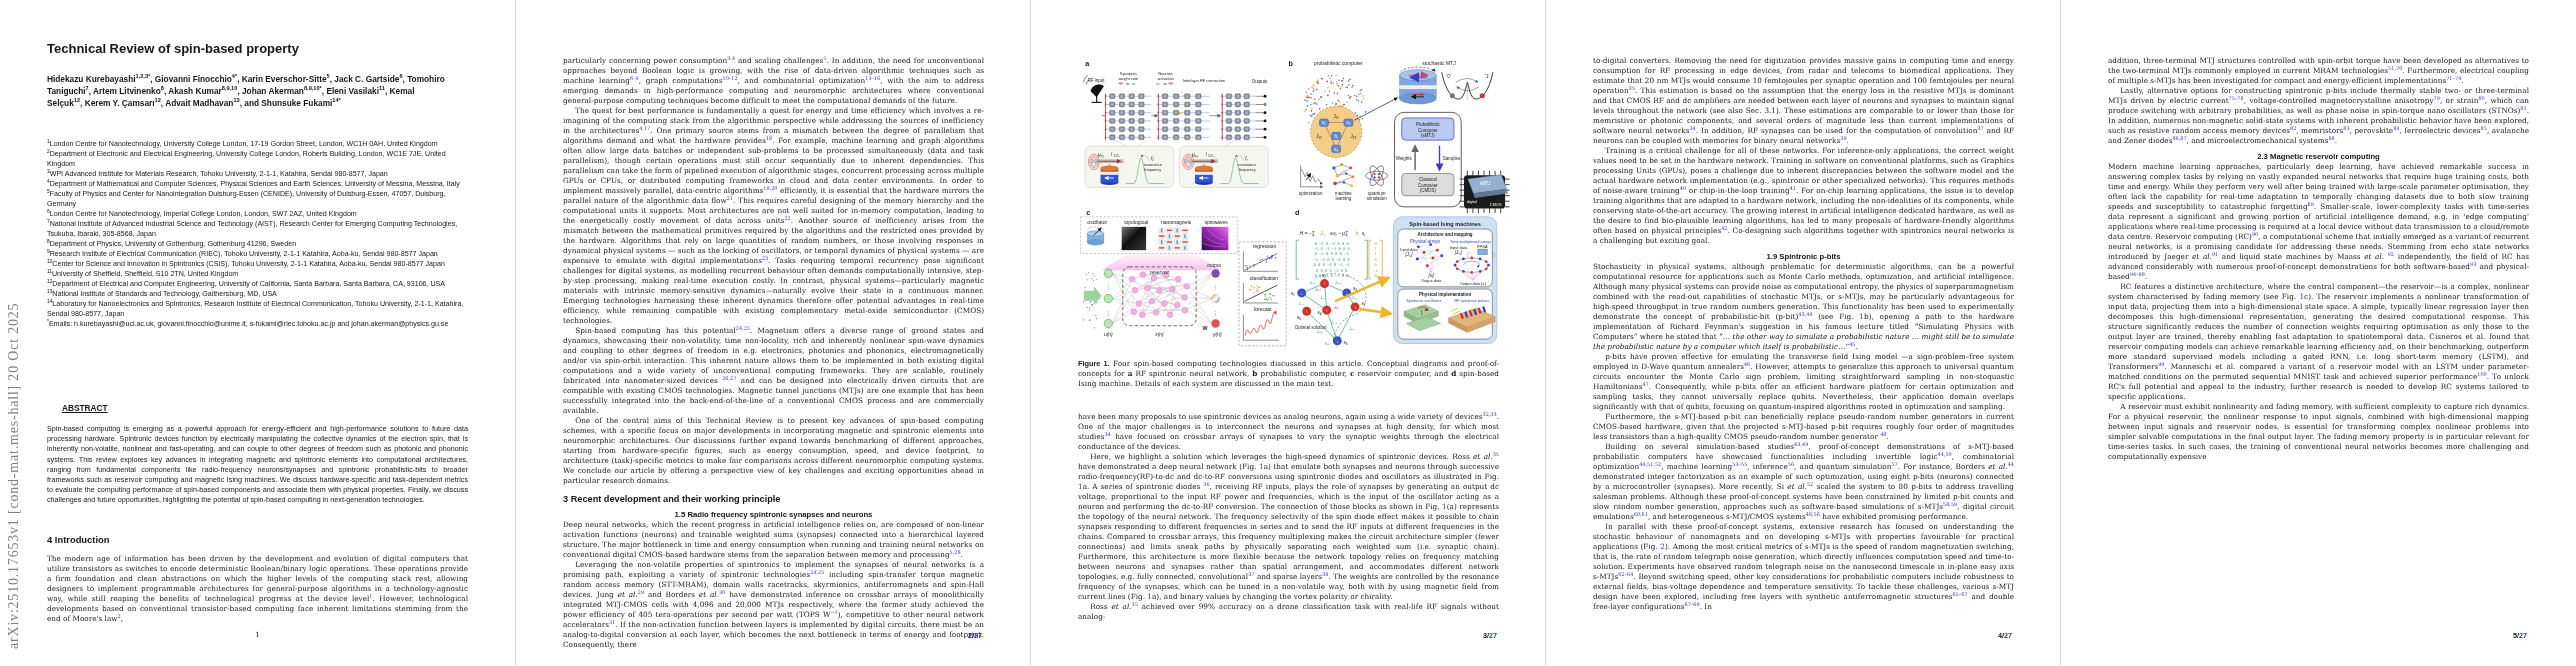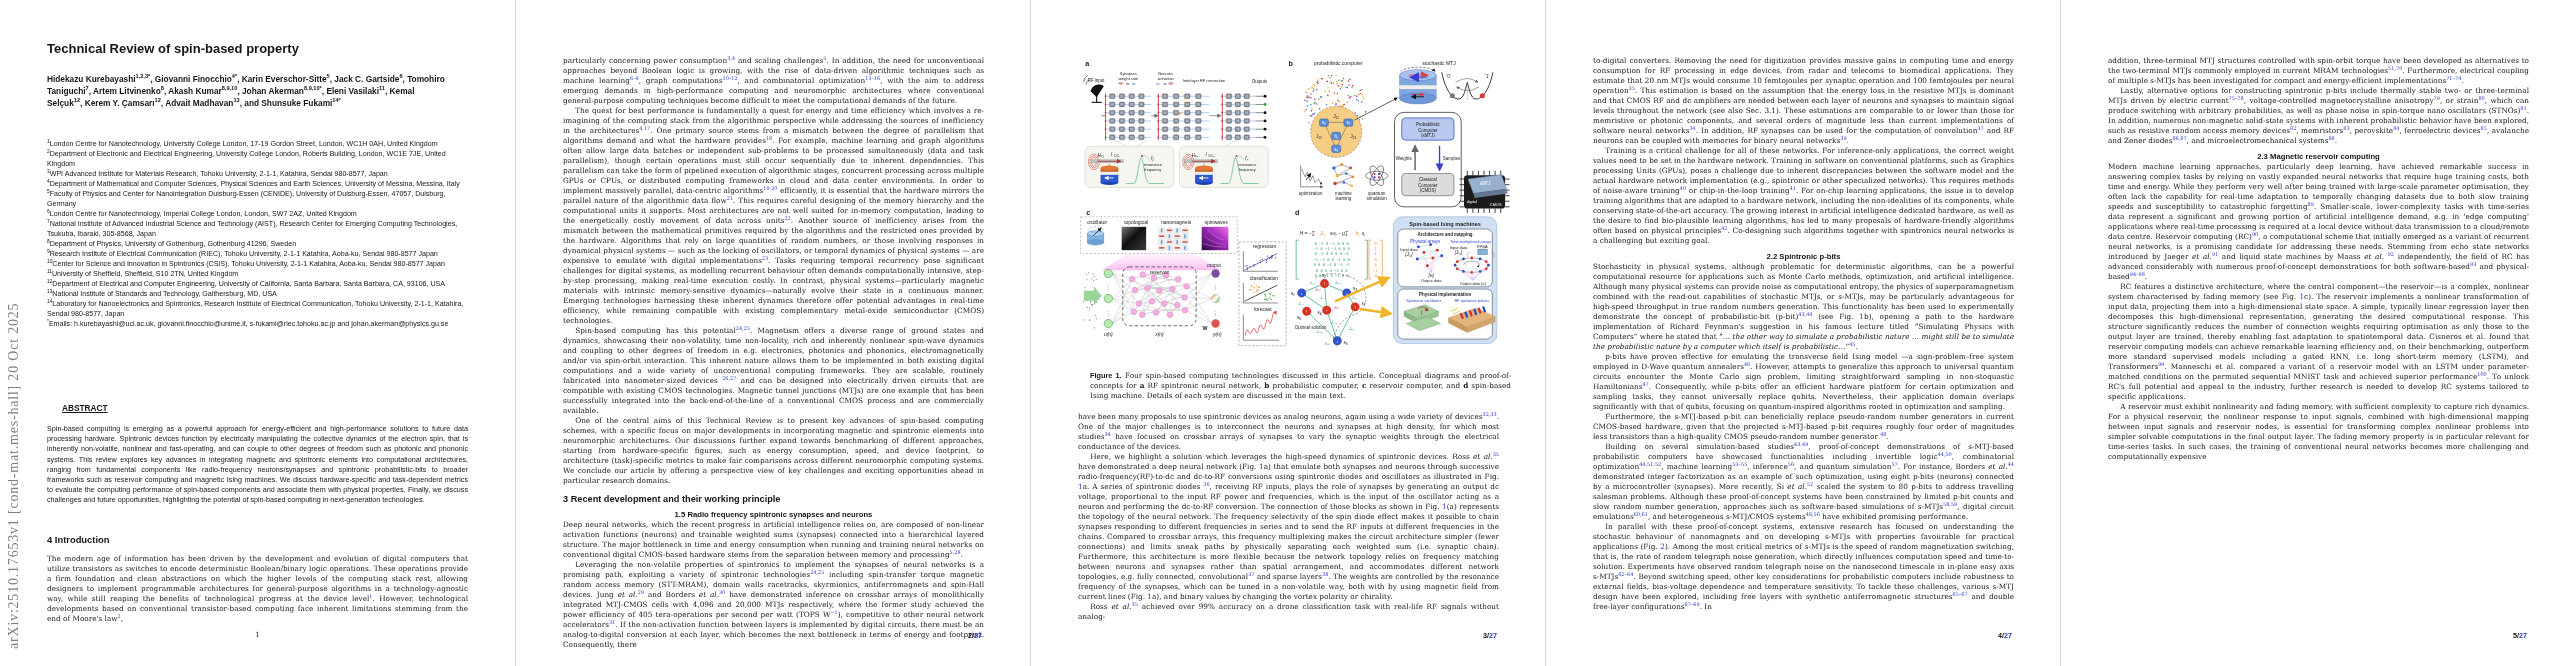--- a/index.html
+++ b/index.html
@@ -26,21 +26,21 @@
   
   .flow{position:absolute;left:47px;top:56px;width:421px;font-size:7.3px;line-height:10px;text-align:justify;}
   .flow p{margin:0;text-indent:12.2px;}
   .flow p.noind{text-indent:0;}
   .flow .sec1{font:bold 9.2px "Liberation Sans",sans-serif;margin:8.3px 0 5px;text-align:left;}
   .flow .sec2{font:bold 7.7px "Liberation Sans",sans-serif;margin:6.1px 0 1.1px;text-align:center;}
   .pnum{position:absolute;top:631px;right:48px;font:bold 7.2px "Liberation Sans",sans-serif;color:#111;}
   .pnum .blue{color:#2533c8;margin-top:7px;}
   
   .figwrap{position:absolute;left:44px;top:50px;width:439px;height:307px;}
-  .caption{position:absolute;left:47px;top:359px;width:421px;margin:12px;font-size:7.3px;line-height:10px;text-align:justify;}
+  .caption{position:absolute;left:47px;top:359px;width:421px;margin:0;font-size:7.3px;line-height:10px;text-align:justify;}
   .caption .capb{font-family:"Liberation Sans",sans-serif;font-weight:bold;}
   .caption strong{font-weight:bold;}
   .p3flow{top:412px;}
   
   svg text{font-family:"Liberation Sans",sans-serif;fill:#222;}
   .pl{font-weight:bold;font-size:13px;}.t9{font-size:9px}.t8{font-size:8px}.t7{font-size:7px}.t6{font-size:6px}
   .b10{font-size:10px;font-weight:bold}.b9{font-size:9.5px;font-weight:bold}.b8{font-size:8px;font-weight:bold}
   .red{fill:#c2354b}.blu{fill:#4a7fd4}.blu2{fill:#3344cc}.orn{fill:#e8912d}.grn{fill:#2aa876}
   .wht{fill:#fff}.it{font-style:italic}
   .mx{fill:#2e9e6b;font-size:6.8px;font-family:"DejaVu Sans Mono",monospace}
@@ -1123,21 +1123,21 @@
         <p class="">Here, we highlight a solution which leverages the high-speed dynamics of spintronic devices.  Ross <em>et al.</em><sup>35</sup> have demonstrated a deep neural network (Fig. <span class="ref">1</span>a) that emulate both synapses and neurons through successive radio-frequency(RF)-to-dc and dc-to-RF conversions using spintronic diodes and oscillators as illustrated in Fig. <span class="ref">1</span>a. A series of spintronic diodes <sup>36</sup>, receiving RF inputs, plays the role of synapses by generating an output dc voltage, proportional to the input RF power and frequencies, which is the input of the oscillator acting as a neuron and performing the dc-to-RF conversion. The connection of those blocks as shown in Fig. <span class="ref">1</span>(a) represents the topology of the neural network. The frequency selectivity of the spin diode effect makes it possible to chain synapses responding to different frequencies in series and to send the RF inputs at different frequencies in the chains. Compared to crossbar arrays, this frequency multiplexing makes the circuit architecture simpler (fewer connections) and limits sneak paths by physically separating each weighted sum (i.e. synaptic chain). Furthermore, this architecture is more flexible because the network topology relies on frequency matching between neurons and synapses rather than spatial arrangement, and accommodates different network topologies, e.g. fully connected, convolutional<sup>37</sup> and sparse layers<sup>38</sup>. The weights are controlled by the resonance frequency of the synapses, which can be tuned in a non-volatile way, both with by using magnetic field from current lines (Fig. <span class="ref">1</span>a), and binary values by changing the vortex polarity or chirality.</p>
         <p class="">Ross <em>et al.</em><sup>35</sup> achieved over 99% accuracy on a drone classification task with real-life RF signals without analog-</p>
       </div>
     <div class="pnum"><span>3/</span><span class="blue">27</span></div>
   </section>
 
   <section class="page">
     <div class="flow serif">
         <p class="noind">to-digital converters. Removing the need for digitization provides massive gains in computing time and energy consumption for RF processing in edge devices, from radar and telecoms to biomedical applications. They estimate that 20 nm MTJs would consume 10 femtojoules per synaptic operation and 100 femtojoules per neural operation<sup>35</sup>. This estimation is based on the assumption that the energy loss in the resistive MTJs is dominant and that CMOS RF and dc amplifiers are needed between each layer of neurons and synapses to maintain signal levels throughout the network (see also Sec. 3.1). These estimations are comparable to or lower than those for memristive or photonic components, and several orders of magnitude less than current implementations of software neural networks<sup>34</sup>. In addition, RF synapses can be used for the computation of convolution<sup>37</sup> and RF neurons can be coupled with memories for binary neural networks<sup>39</sup>.</p>
         <p class="">Training is a critical challenge for all of these networks.  For inference-only applications, the correct weight values need to be set in the hardware network. Training in software on conventional platforms, such as Graphics processing Units (GPUs), poses a challenge due to inherent discrepancies between the software model and the actual hardware network implementation (e.g., spintronic or other specialized networks). This requires methods of noise-aware training<sup>40</sup> or chip-in-the-loop training<sup>41</sup>. For on-chip learning applications, the issue is to develop training algorithms that are adapted to a hardware network, including the non-idealities of its components, while conserving state-of-the-art accuracy. The growing interest in artificial intelligence dedicated hardware, as well as the desire to find bio-plausible learning algorithms, has led to many proposals of hardware-friendly algorithms often based on physical principles<sup>42</sup>. Co-designing such algorithms together with spintronics neural networks is a challenging but exciting goal.</p>
-        <div class="sec2">2.2  Spintronic p-bits</div>
+        <div class="sec2">1.9  Spintronic p-bits</div>
         <p class="noind">Stochasticity in physical systems, although problematic for deterministic algorithms, can be a powerful computational resource for applications such as Monte Carlo methods, optimization, and artificial intelligence. Although many physical systems can provide noise as computational entropy, the physics of superparamagnetism combined with the read-out capabilities of stochastic MTJs, or s-MTJs, may be particularly advantageous for high-speed throughput in true random numbers generation. This functionality has been used to experimentally demonstrate the concept of probabilistic-bit (p-bit)<sup>43,44</sup> (see Fig. <span class="ref">1</span>b), opening a path to the hardware implementation of Richard Feynman's suggestion in his famous lecture titled “Simulating Physics with Computers” where he stated that “<em>… the other way to simulate a probabilistic nature …  might still be to simulate the probabilistic nature by a computer which itself is probabilistic…</em>”<sup>45</sup>.</p>
         <p class="">p-bits have proven effective for emulating the transverse field Ising model —a sign-problem–free system employed in D-Wave quantum annealers<sup>46</sup>. However, attempts to generalize this approach to universal quantum circuits encounter the Monte Carlo sign problem, limiting straightforward sampling in non-stoquastic Hamiltonians<sup>47</sup>. Consequently, while p-bits offer an efficient hardware platform for certain optimization and sampling tasks, they cannot universally replace qubits. Nevertheless, their application domain overlaps significantly with that of qubits, focusing on quantum-inspired algorithms rooted in optimization and sampling.</p>
         <p class="">Furthermore, the s-MTJ-based p-bit can beneficially replace pseudo-random number generators in current CMOS-based hardware, given that the projected s-MTJ-based p-bit requires roughly four order of magnitudes less transistors than a high-quality CMOS pseudo-random number generator <sup>48</sup>.</p>
         <p class="">Building on several simulation-based studies<sup>43,49</sup>, proof-of-concept demonstrations of s-MTJ-based probabilistic computers have showcased functionalities including invertible logic<sup>44,50</sup>, combinatorial optimization<sup>44,51,52</sup>, machine learning<sup>53–55</sup>, inference<sup>56</sup>, and quantum simulation<sup>57</sup>. For instance, Borders <em>et al.</em><sup>44</sup> demonstrated integer factorization as an example of such optimization, using eight p-bits (neurons) connected by a microcontroller (synapses). More recently, Si <em>et al.</em><sup>52</sup> scaled the system to 80 p-bits to address travelling salesman problems. Although these proof-of-concept systems have been constrained by limited p-bit counts and slow random number generation, approaches such as software-based simulations of s-MTJs<sup>58,59</sup>, digital circuit emulations<sup>60,61</sup>, and heterogeneous s-MTJ/CMOS systems<sup>48,56</sup> have exhibited promising performance.</p>
         <p class="">In parallel with these proof-of-concept systems, extensive research has focused on understanding the stochastic behaviour of nanomagnets and on developing s-MTJs with properties favourable for practical applications (Fig. <span class="ref">2</span>). Among the most critical metrics of s-MTJs is the speed of random magnetization switching, that is, the rate of random telegraph noise generation, which directly influences computation speed and time-to-solution. Experiments have observed random telegraph noise on the nanosecond timescale in in-plane easy axis s-MTJs<sup>62–64</sup>. Beyond switching speed, other key considerations for probabilistic computers include robustness to external fields, bias-voltage dependence and temperature sensitivity.  To tackle these challenges, various s-MTJ design have been explored, including free layers with synthetic antiferromagnetic structures<sup>65–67</sup> and double free-layer configurations<sup>67–69</sup>. In</p>
       </div>
     <div class="pnum"><span>4/</span><span class="blue">27</span></div>
   </section>
 
   <section class="page">

